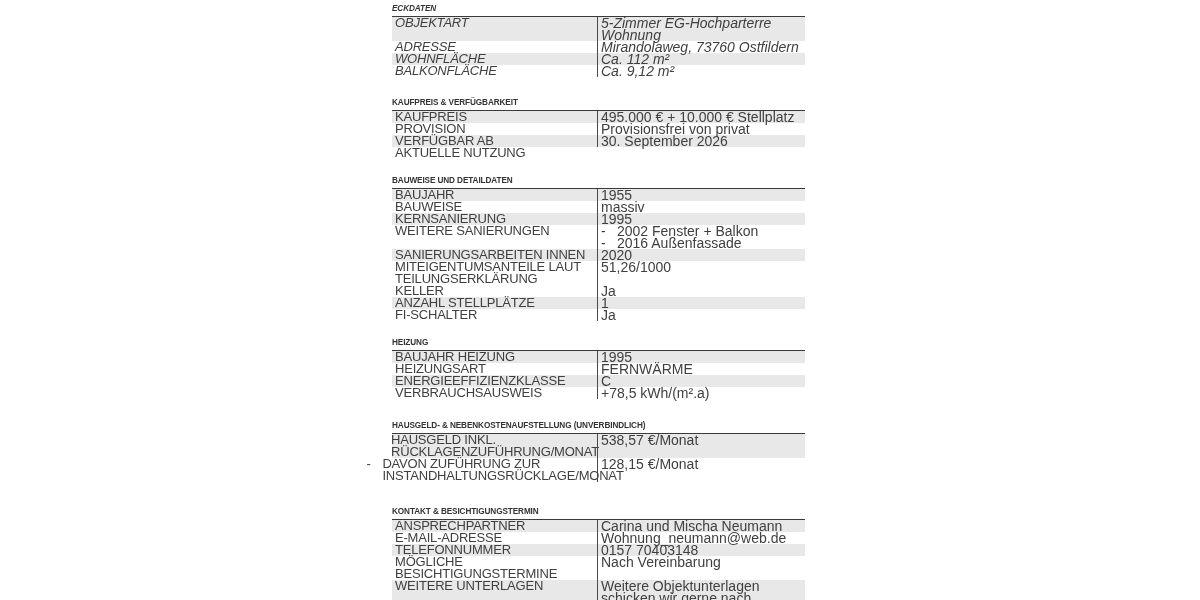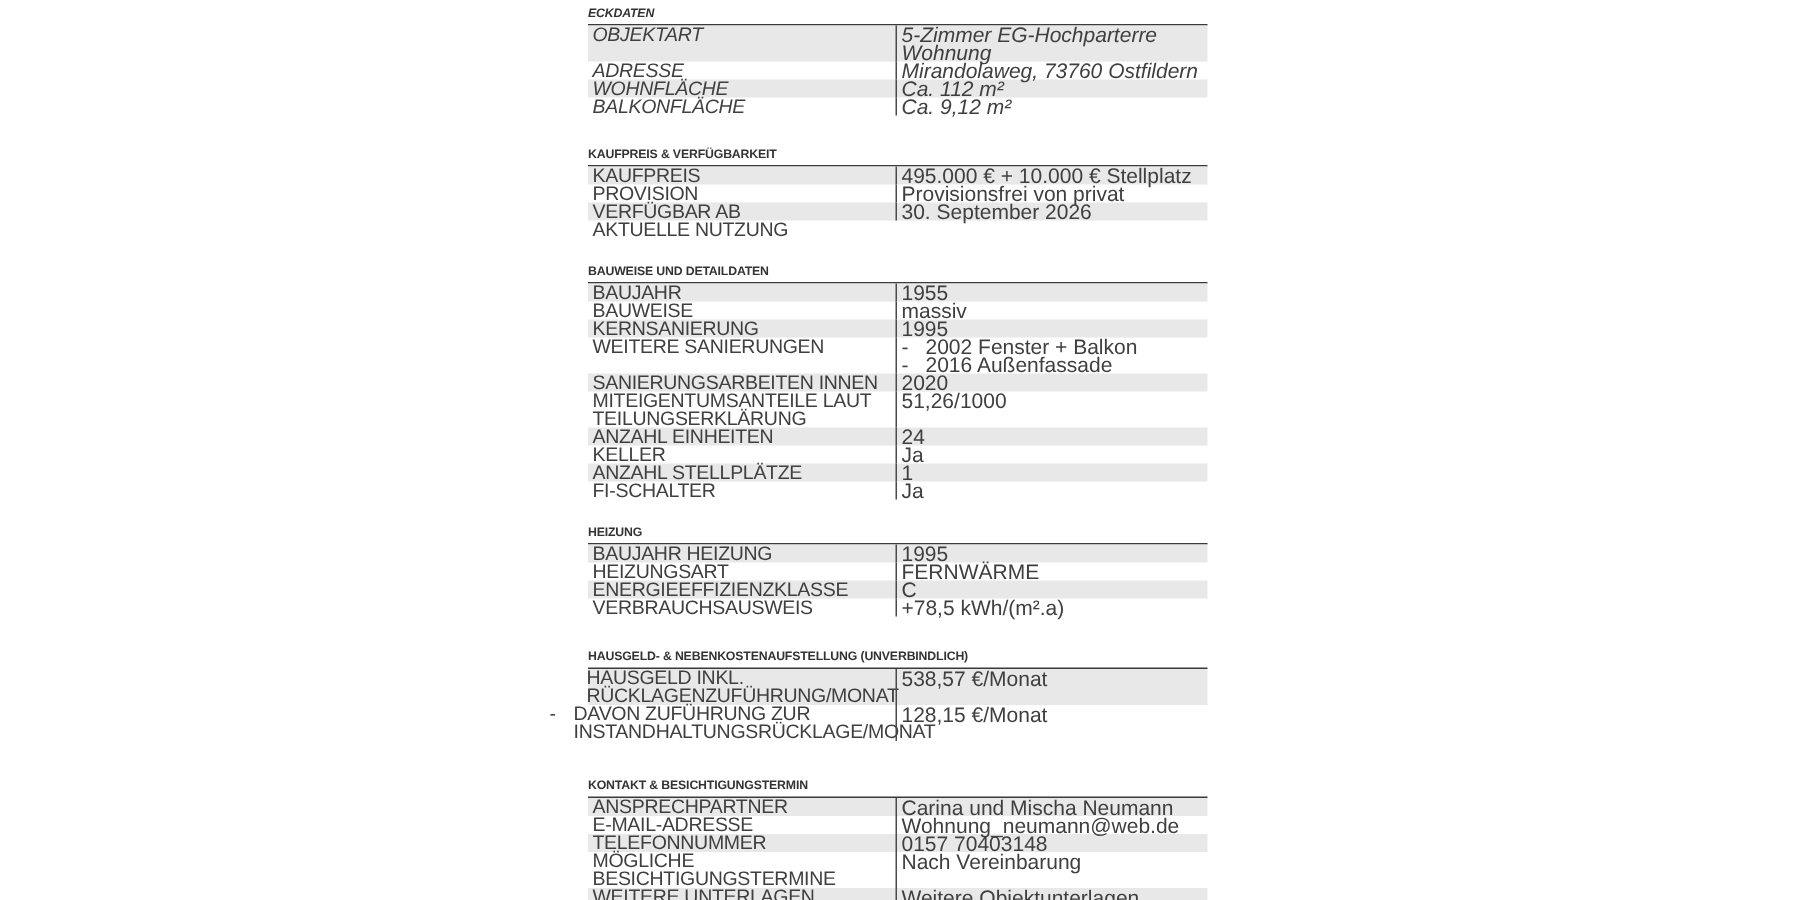--- a/index.html
+++ b/index.html
@@ -227,29 +227,20 @@
   <div class="row">
     <div class="cell label">
 
       <span class="ltext">MITEIGENTUMSANTEILE LAUT TEILUNGSERKLÄRUNG</span>
     </div>
     <div class="cell value">
             <div class="vtext">51,26/1000</div>
           </div>
   </div>
 
-  <div class="row shade">
-    <div class="cell label">
-
-      <span class="ltext">ANZAHL EINHEITEN</span>
-    </div>
-    <div class="cell value">
-            <div class="vtext">24</div>
-          </div>
-  </div>
 
   <div class="row">
     <div class="cell label">
 
       <span class="ltext">KELLER</span>
     </div>
     <div class="cell value">
             <div class="vtext">Ja</div>
           </div>
   </div>

